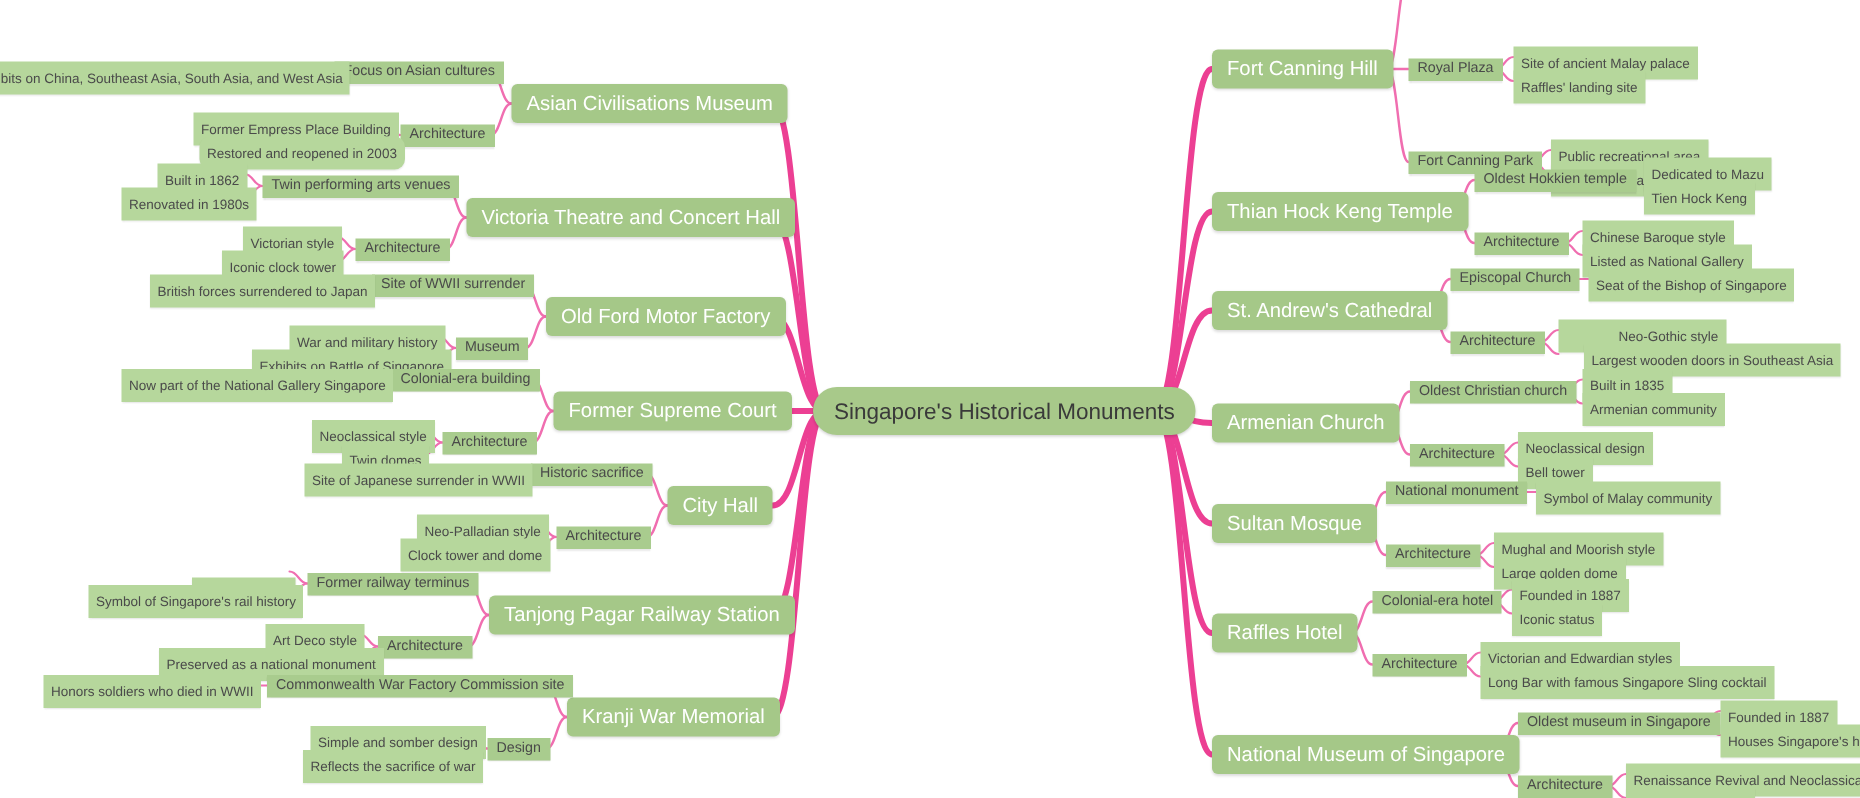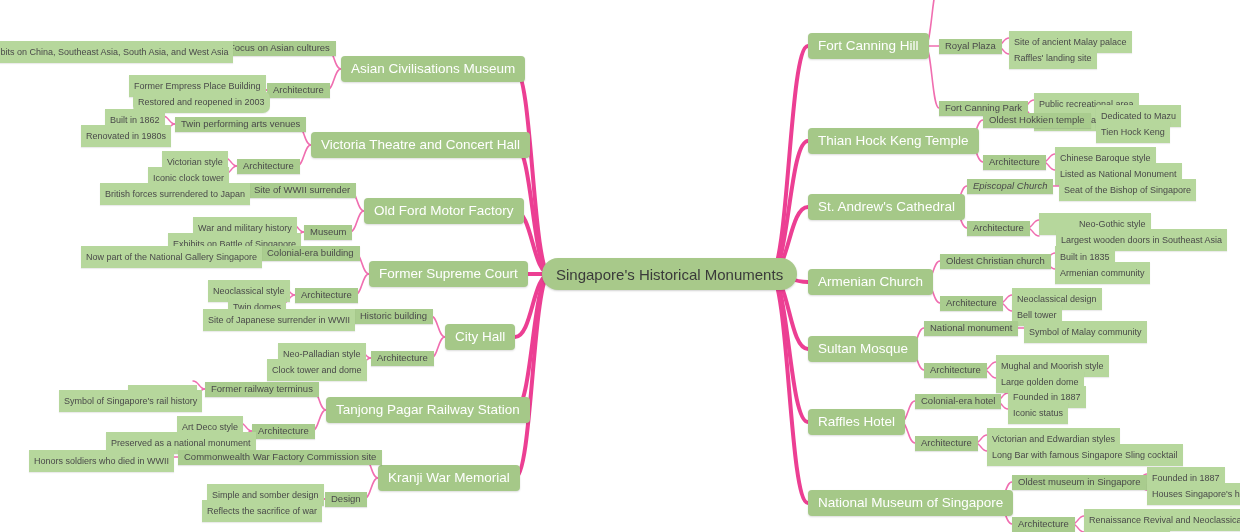--- a/index.html
+++ b/index.html
@@ -187,21 +187,21 @@
       <div class="node node-l2" style="left: 304px; top: 224.5px;">Museum</div>
       <div class="node node-l3" style="left: 193px; top: 217px;">War and military history</div>
       <div class="node node-l3" style="left: 168px; top: 233px;">Exhibits on Battle of Singapore</div>
       <div class="node node-l1" style="left: 369px; top: 261px;">Former Supreme Court</div>
       <div class="node node-l2" style="left: 261px; top: 245.5px;">Colonial-era building</div>
       <div class="node node-l3" style="left: 81px; top: 246px;">Now part of the National Gallery Singapore</div>
       <div class="node node-l2" style="left: 295px; top: 287.5px;">Architecture</div>
       <div class="node node-l3" style="left: 208px; top: 280px;">Neoclassical style</div>
       <div class="node node-l3" style="left: 228px; top: 296px;">Twin domes</div>
       <div class="node node-l1" style="left: 445px; top: 324px;">City Hall</div>
-      <div class="node node-l2" style="left: 354px; top: 308.5px;">Historic building</div>
+      <div class="node node-l2" style="left: 354px; top: 308.5px;">Historic sacrifice</div>
       <div class="node node-l3" style="left: 203px; top: 309px;">Site of Japanese surrender in WWII</div>
       <div class="node node-l2" style="left: 371px; top: 350.5px;">Architecture</div>
       <div class="node node-l3" style="left: 278px; top: 343px;">Neo-Palladian style</div>
       <div class="node node-l3" style="left: 267px; top: 359px;">Clock tower and dome</div>
       <div class="node node-l1" style="left: 326px; top: 397px;">Tanjong Pagar Railway Station</div>
       <div class="node node-l2" style="left: 205px; top: 381.5px;">Former railway terminus</div>
       <div class="node node-l3" style="left: 128px; top: 385px; text-align: right;">Closed in 2011</div>
       <div class="node node-l3" style="left: 59px; top: 390px;">Symbol of Singapore's rail history</div>
       <div class="node node-l2" style="left: 252px; top: 423.5px;">Architecture</div>
       <div class="node node-l3" style="left: 177px; top: 416px;">Art Deco style</div>
@@ -218,23 +218,23 @@
       <div class="node node-l3" style="left: 1009px; top: 47px;">Raffles' landing site</div>
       <div class="node node-l2" style="left: 939px; top: 100.5px;">Fort Canning Park</div>
       <div class="node node-l3" style="left: 1034px; top: 93px;">Public recreational area</div>
       <div class="node node-l3" style="left: 1034px; top: 109px;">Archaeological discoveries</div>
       <div class="node node-l1" style="left: 808px; top: 128px;">Thian Hock Keng Temple</div>
       <div class="node node-l2" style="left: 983px; top: 112.5px;">Oldest Hokkien temple</div>
       <div class="node node-l3" style="left: 1096px; top: 105px; text-align: right;">Dedicated to Mazu</div>
       <div class="node node-l3" style="left: 1096px; top: 121px;">Tien Hock Keng</div>
       <div class="node node-l2" style="left: 983px; top: 154.5px;">Architecture</div>
       <div class="node node-l3" style="left: 1055px; top: 147px;">Chinese Baroque style</div>
-      <div class="node node-l3" style="left: 1055px; top: 163px;">Listed as National Monument</div>
+      <div class="node node-l3" style="left: 1055px; top: 163px;">Listed as National Gallery</div>
       <div class="node node-l1" style="left: 808px; top: 194px;">St. Andrew's Cathedral</div>
-      <div class="node node-l2" style="left: 967px; top: 178.5px; font-style: italic;">Episcopal Church</div>
+      <div class="node node-l2" style="left: 967px; top: 178.5px;">Episcopal Church</div>
       <div class="node node-l3" style="left: 1059px; top: 179px;">Seat of the Bishop of Singapore</div>
       <div class="node node-l2" style="left: 967px; top: 220.5px;">Architecture</div>
       <div class="node node-l3" style="left: 1039px; top: 213px; padding-left: 40px;">Neo-Gothic style</div>
       <div class="node node-l3" style="left: 1056px; top: 229px;">Largest wooden doors in Southeast Asia</div>
       <div class="node node-l1" style="left: 808px; top: 269px;">Armenian Church</div>
       <div class="node node-l2" style="left: 940px; top: 253.5px;">Oldest Christian church</div>
       <div class="node node-l3" style="left: 1055px; top: 246px;">Built in 1835</div>
       <div class="node node-l3" style="left: 1055px; top: 262px;">Armenian community</div>
       <div class="node node-l2" style="left: 940px; top: 295.5px;">Architecture</div>
       <div class="node node-l3" style="left: 1012px; top: 288px;">Neoclassical design</div>

